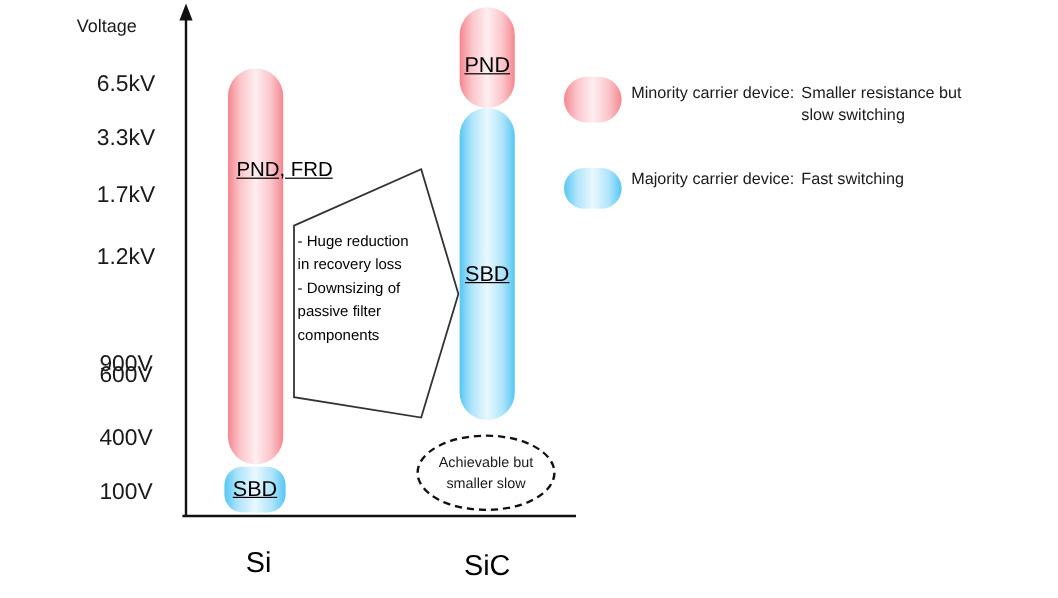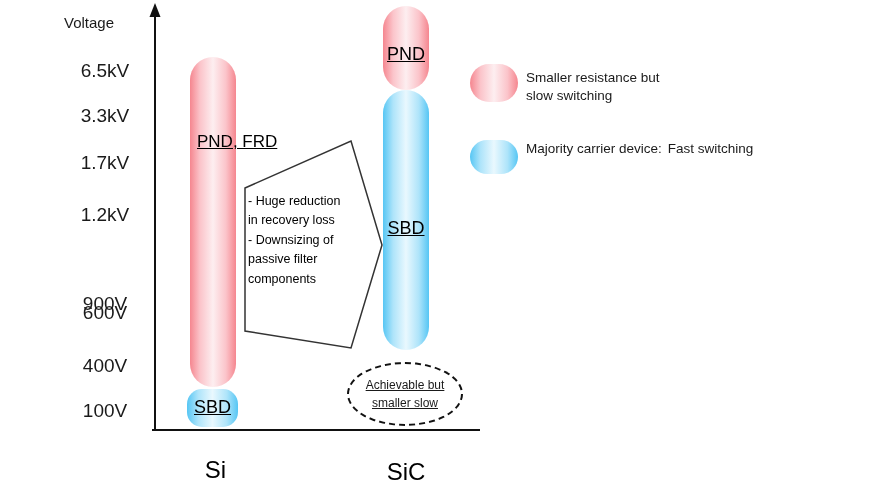--- a/index.html
+++ b/index.html
@@ -14,21 +14,21 @@
   .bar{position:absolute;border-radius:24px;}
   .bar-pink{background:linear-gradient(90deg,#f5868f 0%,#fbc4ca 22%,#fdeef0 50%,#fbc4ca 78%,#f5868f 100%);}
   .bar-blue{background:linear-gradient(90deg,#56c6f4 0%,#aee4fa 22%,#e9f8fe 50%,#aee4fa 78%,#56c6f4 100%);}
   .bar-label{font-size:18px;color:#000;text-align:center;text-decoration:underline;}
   
   .note{font-size:12.5px;line-height:1.55;color:#000;}
   
   .callout{
     border:2px dashed #111;border-radius:50%;background:#fff;
     display:flex;flex-direction:column;justify-content:center;
-    font-size:12px;line-height:1.5;text-align:center;text-decoration:underline;
+    font-size:12px;line-height:1.5;text-align:center;
   }
   
   .legend-row{display:flex;align-items:flex-start;}
   .legend-swatch{border-radius:19px;flex:0 0 auto;}
   .legend-text{font-size:13.5px;line-height:1.3;display:flex;}
   .legend-label{white-space:nowrap;margin-right:6px;}
   .legend-desc{width:142px;}
   .cat-label{font-size:24px;color:#000;text-align:center;}
   svg{display:block;}
 </style>
@@ -74,20 +74,21 @@
   </div>
 
   <div class="abs callout" style="left:347px;top:362px;width:112px;height:60px;">
     <span>Achievable but</span>
     <span>smaller slow</span>
   </div>
 
   <div class="abs legend-row" style="left:470px;top:64px;">
     <span class="legend-swatch bar-pink" style="width:48px;height:38px;margin-right:8px;"></span>
     <span class="legend-text" style="margin-top:5px;">
+      <span class="legend-label">Minority carrier device:</span>
       <span class="legend-desc">Smaller resistance but slow switching</span>
     </span>
   </div>
 
   <div class="abs legend-row" style="left:470px;top:140px;">
     <span class="legend-swatch bar-blue" style="width:48px;height:34px;margin-right:8px;border-radius:17px;"></span>
     <span class="legend-text" style="text-align:center;">
       <span class="legend-label">Majority carrier device:</span>
       <span class="legend-desc" style="width:auto;white-space:nowrap;">Fast switching</span>
     </span>

